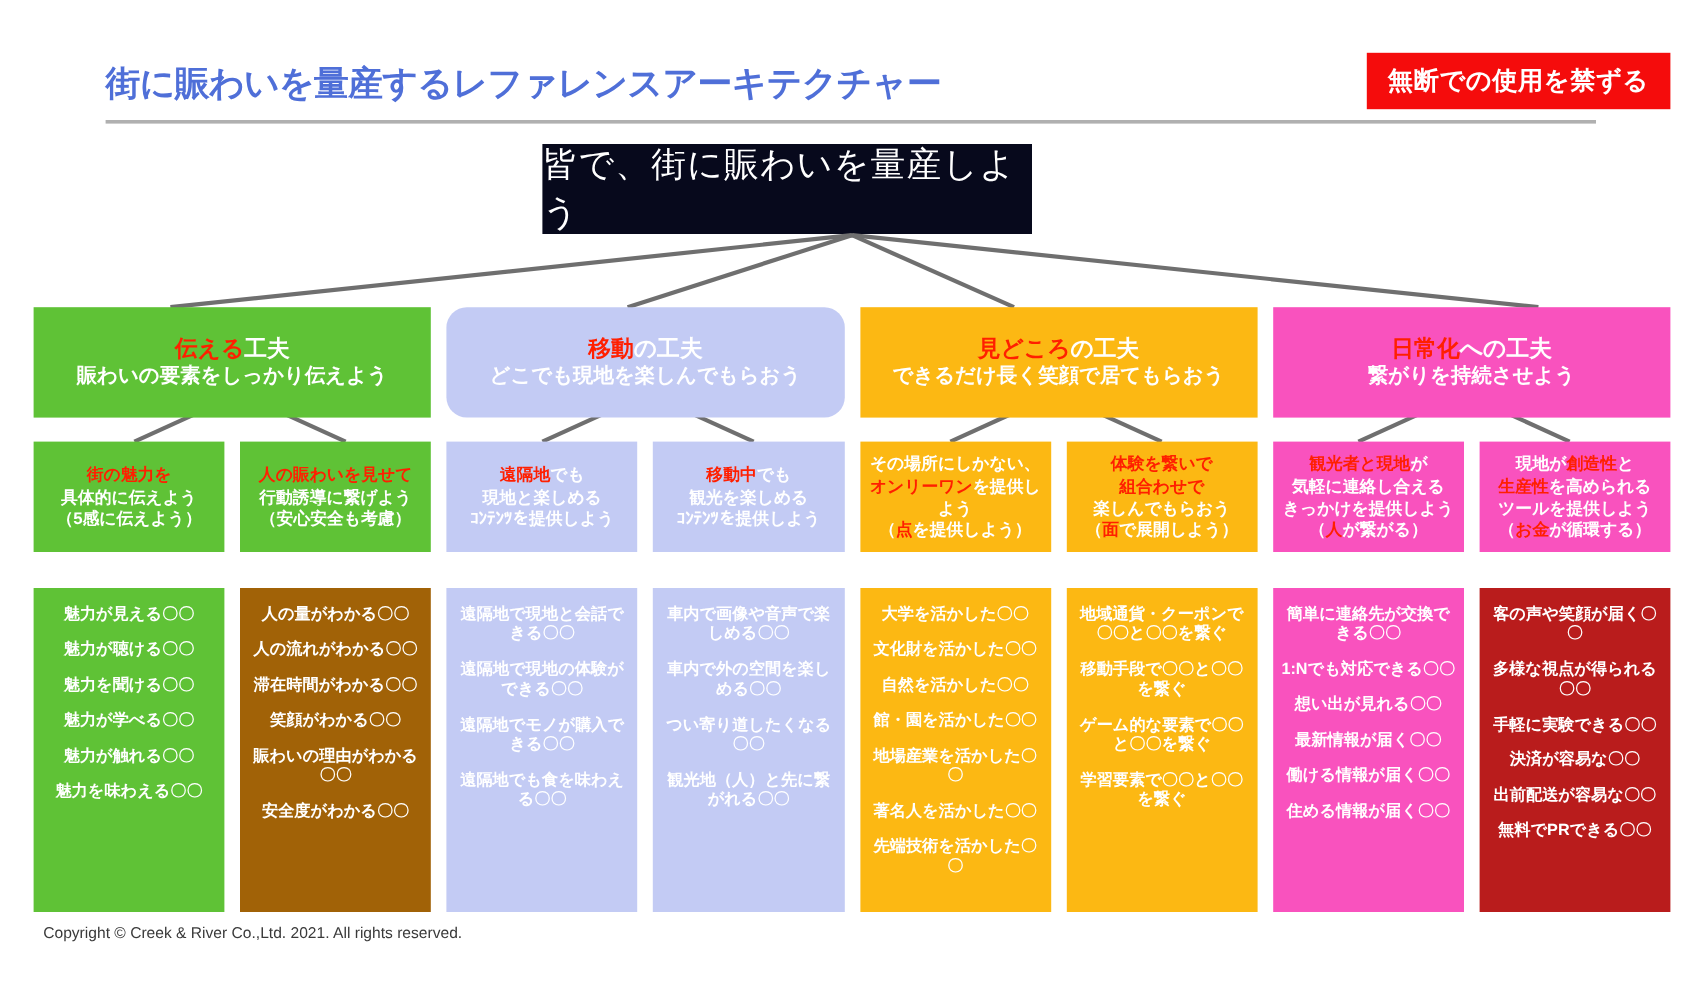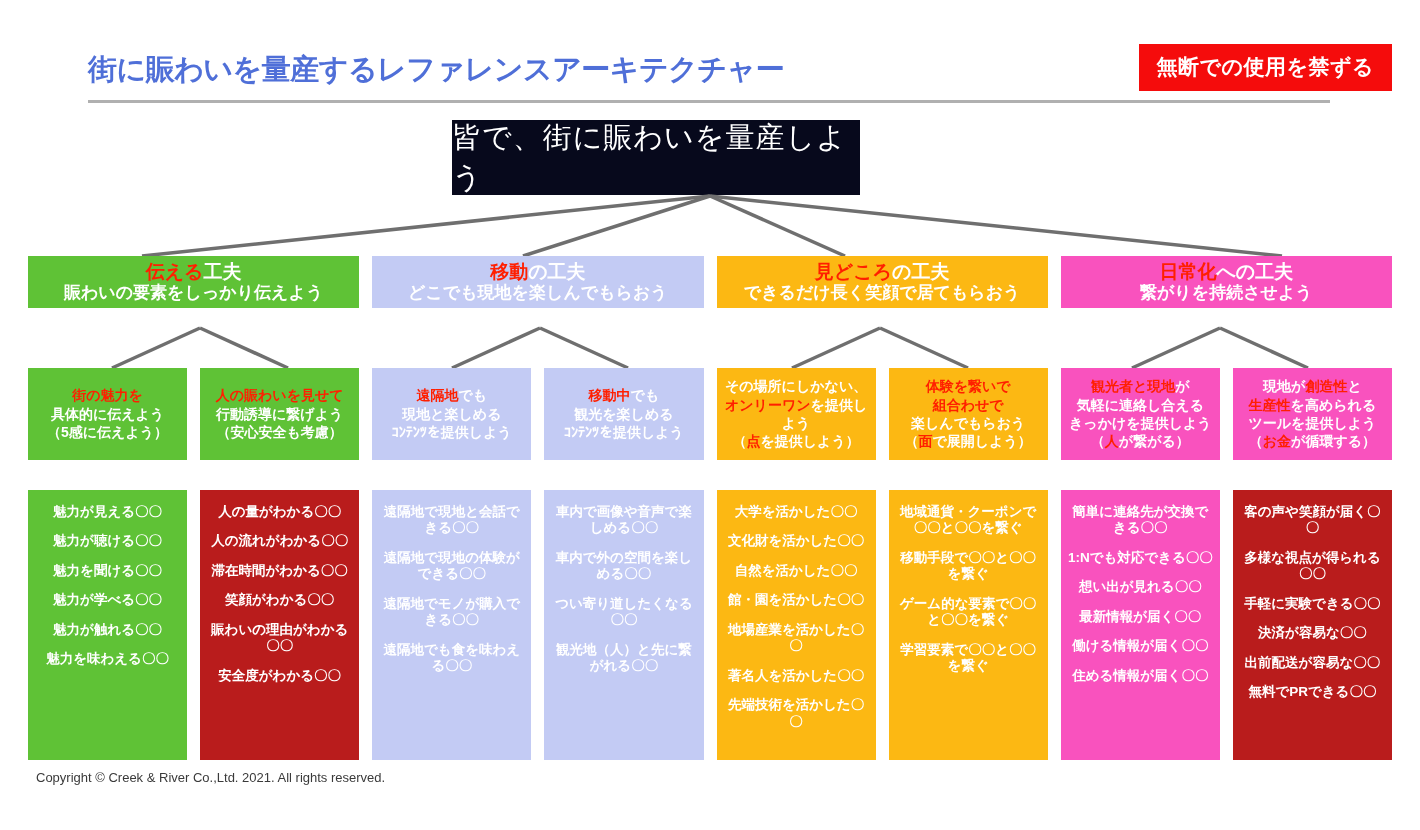--- a/index.html
+++ b/index.html
@@ -85,21 +85,21 @@
     position: absolute;
     left: 28px;
     width: 1364px;
     display: flex;
   }
   .cat-row { top: 256px; }
   .sub-row { top: 368px; }
   .list-row { top: 490px; }
 
   .cat-box {
-    height: 52px;
+    height: 92px;
     display: flex;
     flex-direction: column;
     align-items: center;
     justify-content: center;
     color: #ffffff;
     text-align: right;
     line-height: 1.22;
     box-sizing: border-box;
     padding: 0 4px;
   }
@@ -179,21 +179,21 @@
     <line x1="1220" y1="328" x2="1132" y2="368" stroke="#6f6f6f" stroke-width="3.5"></line>
     <line x1="1220" y1="328" x2="1308" y2="368" stroke="#6f6f6f" stroke-width="3.5"></line>
   </svg>
 
   <div class="cat-row">
       <div class="cat-box" style="background: rgb(95, 194, 54); flex: 1 1 0px;">
         <div class="cat-l1"><span class="hl">伝える</span><span>工夫</span></div>
         <div class="cat-l2">賑わいの要素をしっかり伝えよう</div>
       </div>
       <div class="gap"></div>
-      <div class="cat-box" style="background: rgb(195, 203, 244); flex: 1 1 0px;">
+      <div class="cat-box" style="background: rgb(195, 203, 244); flex: 1 1 0px; border-radius: 17px;">
         <div class="cat-l1"><span class="hl">移動</span><span>の工夫</span></div>
         <div class="cat-l2">どこでも現地を楽しんでもらおう</div>
       </div>
       <div class="gap"></div>
       <div class="cat-box" style="background: rgb(252, 184, 19); flex: 1 1 0px;">
         <div class="cat-l1"><span class="hl">見どころ</span><span>の工夫</span></div>
         <div class="cat-l2">できるだけ長く笑顔で居てもらおう</div>
       </div>
       <div class="gap"></div>
       <div class="cat-box" style="background: rgb(249, 82, 190); flex: 1 1 0px;">
@@ -256,21 +256,21 @@
   <div class="list-row">
       <div class="list-box" style="background: rgb(95, 194, 54); flex: 1 1 0px;">
         <div class="list-item">魅力が見える〇〇</div>
         <div class="list-item">魅力が聴ける〇〇</div>
         <div class="list-item">魅力を聞ける〇〇</div>
         <div class="list-item">魅力が学べる〇〇</div>
         <div class="list-item">魅力が触れる〇〇</div>
         <div class="list-item">魅力を味わえる〇〇</div>
       </div>
       <div class="gap"></div>
-      <div class="list-box" style="background: #b91c1c; flex: 1 1 0px;">
+      <div class="list-box" style="background: #a16207; flex: 1 1 0px;">
         <div class="list-item">人の量がわかる〇〇</div>
         <div class="list-item">人の流れがわかる〇〇</div>
         <div class="list-item">滞在時間がわかる〇〇</div>
         <div class="list-item">笑顔がわかる〇〇</div>
         <div class="list-item">賑わいの理由がわかる〇〇</div>
         <div class="list-item">安全度がわかる〇〇</div>
       </div>
       <div class="gap"></div>
       <div class="list-box" style="background: rgb(195, 203, 244); flex: 1 1 0px;">
         <div class="list-item">遠隔地で現地と会話できる〇〇</div>

